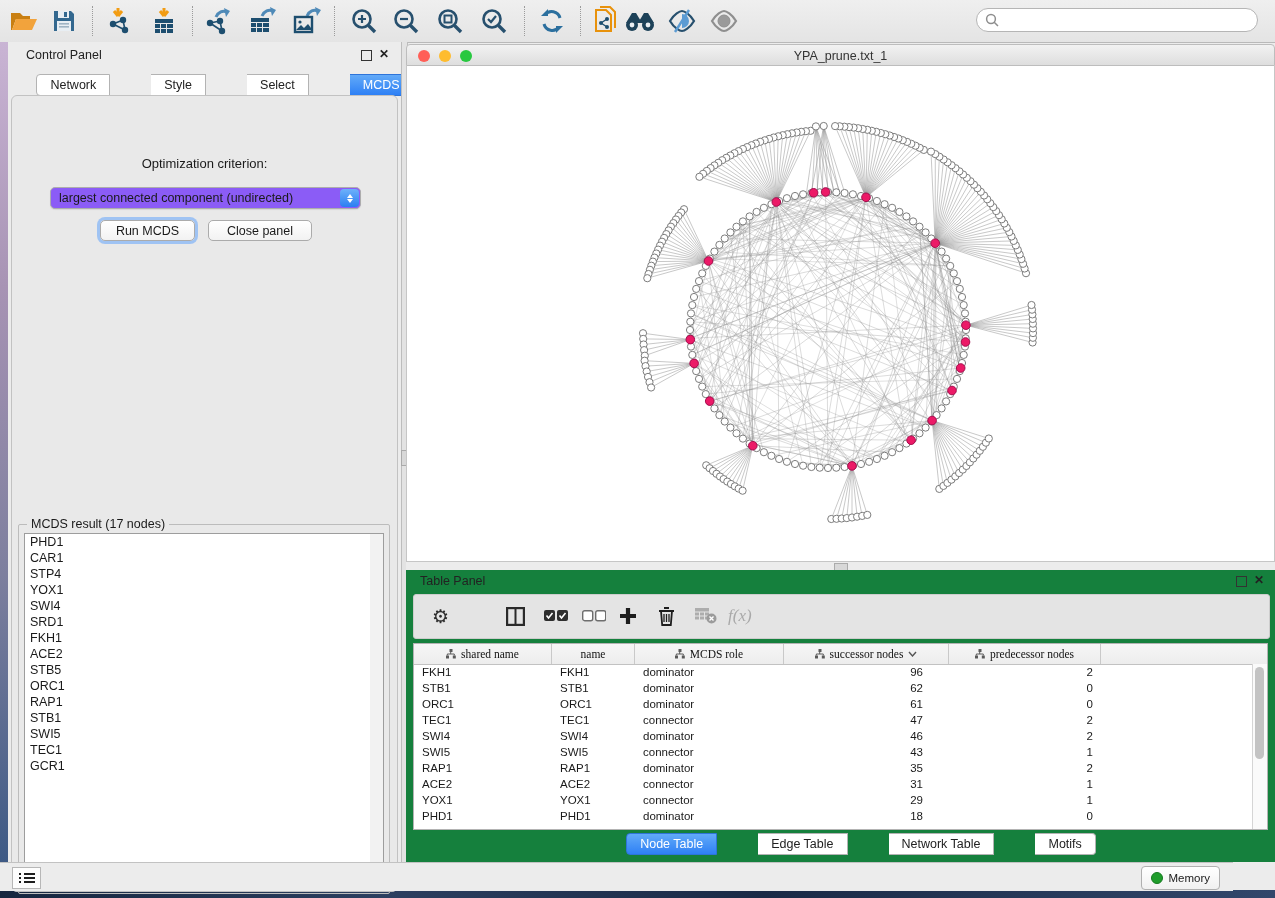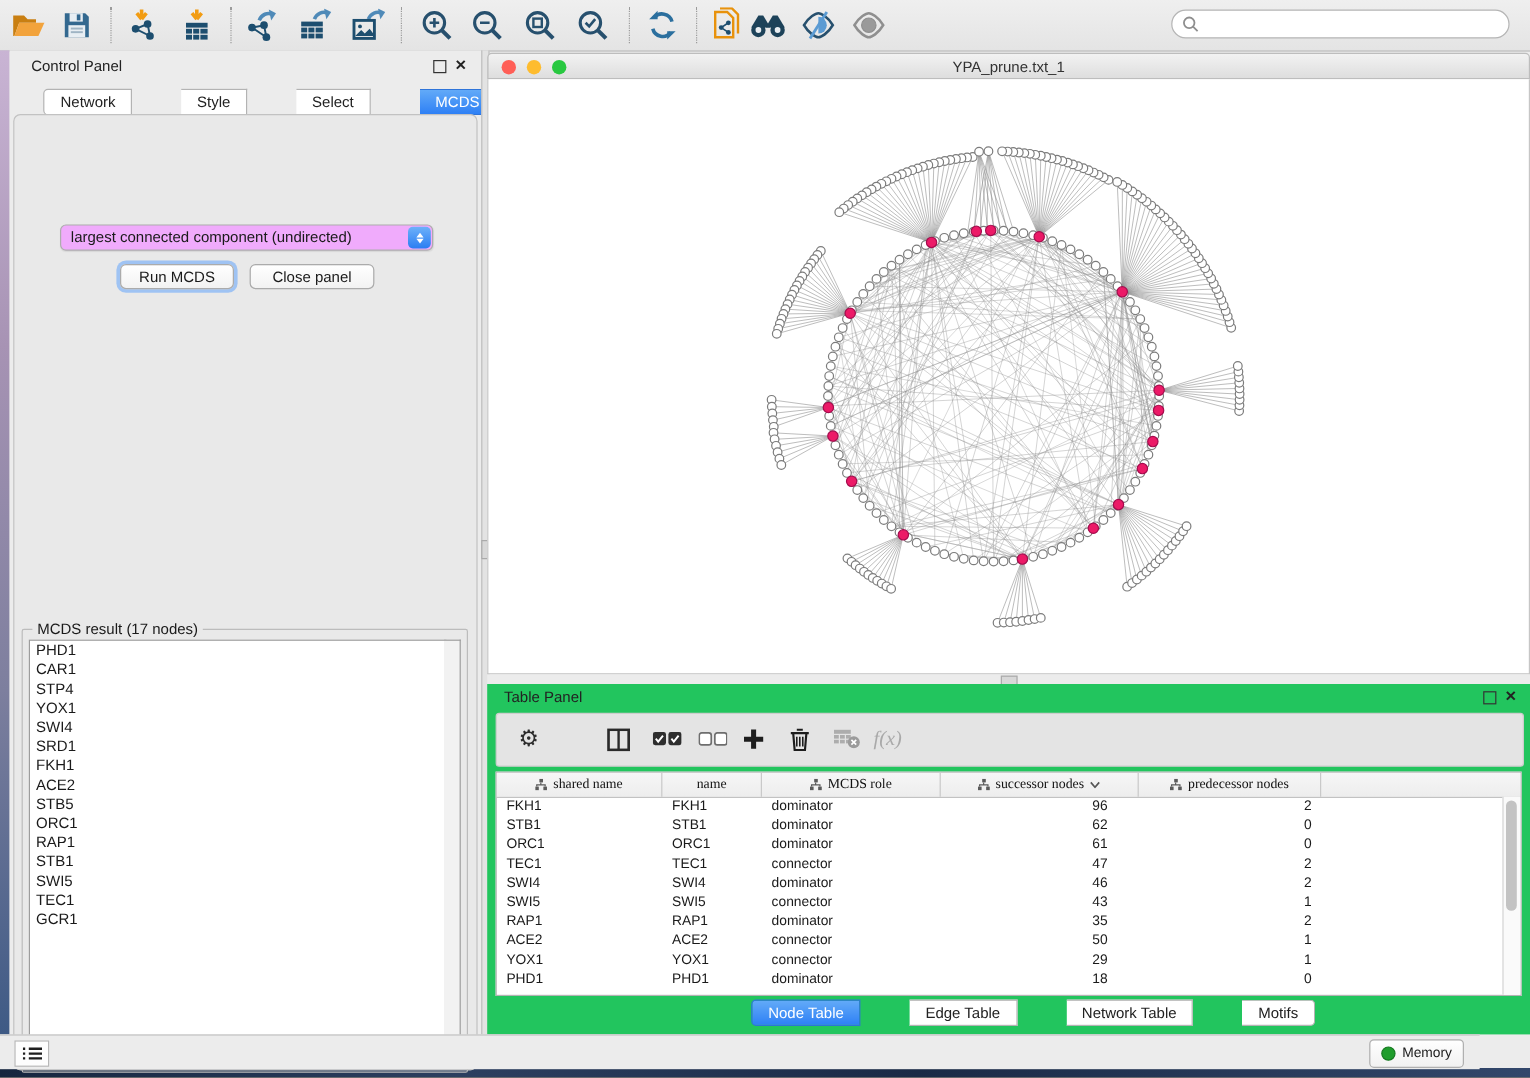--- a/index.html
+++ b/index.html
@@ -25,21 +25,21 @@
   .win-close{position:absolute;top:5px;font-size:12px;font-weight:bold;color:#222;cursor:default;}
   .ctl-tabs{position:absolute;top:32px;left:0;width:100%;display:flex;justify-content:center;}
   .seg{display:flex;}
   .seg .tab{font-size:12.5px;padding:3px 13px;background:#fff;border:1px solid #b3b3b3;border-left:none;color:#222;margin-left:41px;}
   .seg .tab:first-child{border-left:1px solid #b3b3b3;border-radius:4px 0 0 4px;}
   .seg .tab:last-child{border-radius:0 4px 4px 0;}
   .seg .tab.active{background:linear-gradient(#62aaf8,#2e80f5);border-color:#2e74d9;color:#fff;}
   .ctl-body{position:absolute;left:3px;top:53px;width:385px;height:795px;background:#e9e9e9;
             border:1px solid #c2c2c2;border-radius:6px;}
   .opt-label{position:absolute;top:60px;width:100%;text-align:center;font-size:13px;}
-  .dropdown{position:absolute;left:38px;top:91px;width:311px;height:22px;background:#f0abfc;border:1px solid #adadad;
+  .dropdown{position:absolute;left:38px;top:91px;width:311px;height:22px;background:#8b5cf6;border:1px solid #adadad;
             border-radius:5px;font-size:12.5px;display:flex;align-items:center;padding-left:8px;box-sizing:border-box;
             box-shadow:0 1px 1px rgba(0,0,0,.08);}
   .dd-stepper{position:absolute;right:1px;top:1px;width:19px;height:18px;border-radius:4px;
               background:linear-gradient(#6db1fa,#2b7ef2);display:flex;flex-direction:column;align-items:center;justify-content:center;gap:1px;}
   .dd-arrow{width:0;height:0;border-left:3.5px solid transparent;border-right:3.5px solid transparent;}
   .dd-up{border-bottom:4px solid #fff;} .dd-down{border-top:4px solid #fff;}
   .btn{position:absolute;height:21px;background:linear-gradient(#fff,#f2f2f2);border:1px solid #ababab;border-radius:5px;
        font-size:12.5px;display:flex;align-items:center;justify-content:center;box-sizing:border-box;}
   .btn.focusring{box-shadow:0 0 0 3px rgba(110,170,250,.6);}
   .groupbox{position:absolute;left:6px;top:428px;width:370px;height:368px;border:1px solid #bcbcbc;border-radius:2px;}
@@ -55,21 +55,21 @@
   .h-split .grip{position:absolute;left:428px;top:1px;width:12px;height:6px;background:#d8d8d8;border:1px solid #ababab;}
   
   .net-frame{position:absolute;left:406px;top:44px;width:869px;height:518px;}
   .net-titlebar{position:absolute;left:0;top:0;width:100%;height:22px;background:linear-gradient(#f2f2f2,#dedede);
                 border:1px solid #bdbdbd;box-sizing:border-box;border-radius:4px 4px 0 0;}
   .tl{position:absolute;top:5px;width:12px;height:12px;border-radius:50%;}
   .net-title{position:absolute;top:4px;width:100%;text-align:center;font-size:12.5px;color:#333;}
   .net-canvas{position:absolute;left:0;top:22px;width:869px;height:496px;background:#fff;
               border:1px solid #c6c6c6;border-top:none;box-sizing:border-box;}
   
-  .table-panel{position:absolute;left:406px;top:570px;width:869px;height:292px;background:#22c55e;}
+  .table-panel{position:absolute;left:406px;top:570px;width:869px;height:292px;background:#15803d;}
   .tp-toolbar{position:absolute;left:7px;top:24px;width:855px;height:43px;background:#e4e4e4;border:1px solid #cdcdcd;border-radius:3px;}
   .tp-ic{position:absolute;top:8px;height:26px;display:flex;align-items:center;justify-content:center;}
   .fx{font-family:"Liberation Serif",serif;font-style:italic;font-size:17px;color:#a9a9a9;}
   .gear-glyph{font-size:19px;color:#2d2d2d;line-height:1;}
   .tbl{position:absolute;left:7px;top:73px;width:855px;height:187px;background:#fff;border:1px solid #b3b3b3;box-sizing:border-box;}
   .tbl-header{display:flex;height:20px;background:linear-gradient(#f6f6f6,#ededed);border-bottom:1px solid #c2c2c2;}
   .th{display:flex;align-items:center;justify-content:center;gap:5px;font-size:11.5px;color:#111;
       border-right:1px solid #c9c9c9;box-sizing:border-box;position:relative;font-family:Liberation Serif, serif;}
   .tbl-body{position:absolute;left:0;top:20px;right:14px;bottom:0;overflow:hidden;}
   .tr{display:flex;height:16px;align-items:center;font-size:11.5px;}
@@ -260,20 +260,21 @@
     </div>
     <div class="ctl-tabs">
         <div class="seg" id="ctl-tabs">
           <div class="tab">Network</div>
           <div class="tab">Style</div>
           <div class="tab">Select</div>
           <div class="tab active">MCDS</div>
         </div>
       </div>
     <div class="ctl-body">
+      <div class="opt-label">Optimization criterion:</div>
       <div class="dropdown">
         <span>largest connected component (undirected)</span>
         <span class="dd-stepper">
             <span class="dd-arrow dd-up"></span>
             <span class="dd-arrow dd-down"></span>
           </span>
       </div>
       <div class="btn focusring" style="left:88px;top:124px;width:95px">Run MCDS</div>
       <div class="btn" style="left:196px;top:124px;width:104px">Close panel</div>
       <div class="groupbox">
@@ -1187,21 +1188,21 @@
             <div class="td" style="width: 138px;">RAP1</div>
             <div class="td" style="width: 83px;">RAP1</div>
             <div class="td" style="width: 149px;">dominator</div>
             <div class="td num" style="width: 165px; padding-right: 26px;">35</div>
             <div class="td num" style="width: 152px;">2</div>
           </div>
           <div class="tr">
             <div class="td" style="width: 138px;">ACE2</div>
             <div class="td" style="width: 83px;">ACE2</div>
             <div class="td" style="width: 149px;">connector</div>
-            <div class="td num" style="width: 165px; padding-right: 26px;">50</div>
+            <div class="td num" style="width: 165px; padding-right: 26px;">31</div>
             <div class="td num" style="width: 152px;">1</div>
           </div>
           <div class="tr">
             <div class="td" style="width: 138px;">YOX1</div>
             <div class="td" style="width: 83px;">YOX1</div>
             <div class="td" style="width: 149px;">connector</div>
             <div class="td num" style="width: 165px; padding-right: 26px;">29</div>
             <div class="td num" style="width: 152px;">1</div>
           </div>
           <div class="tr">

